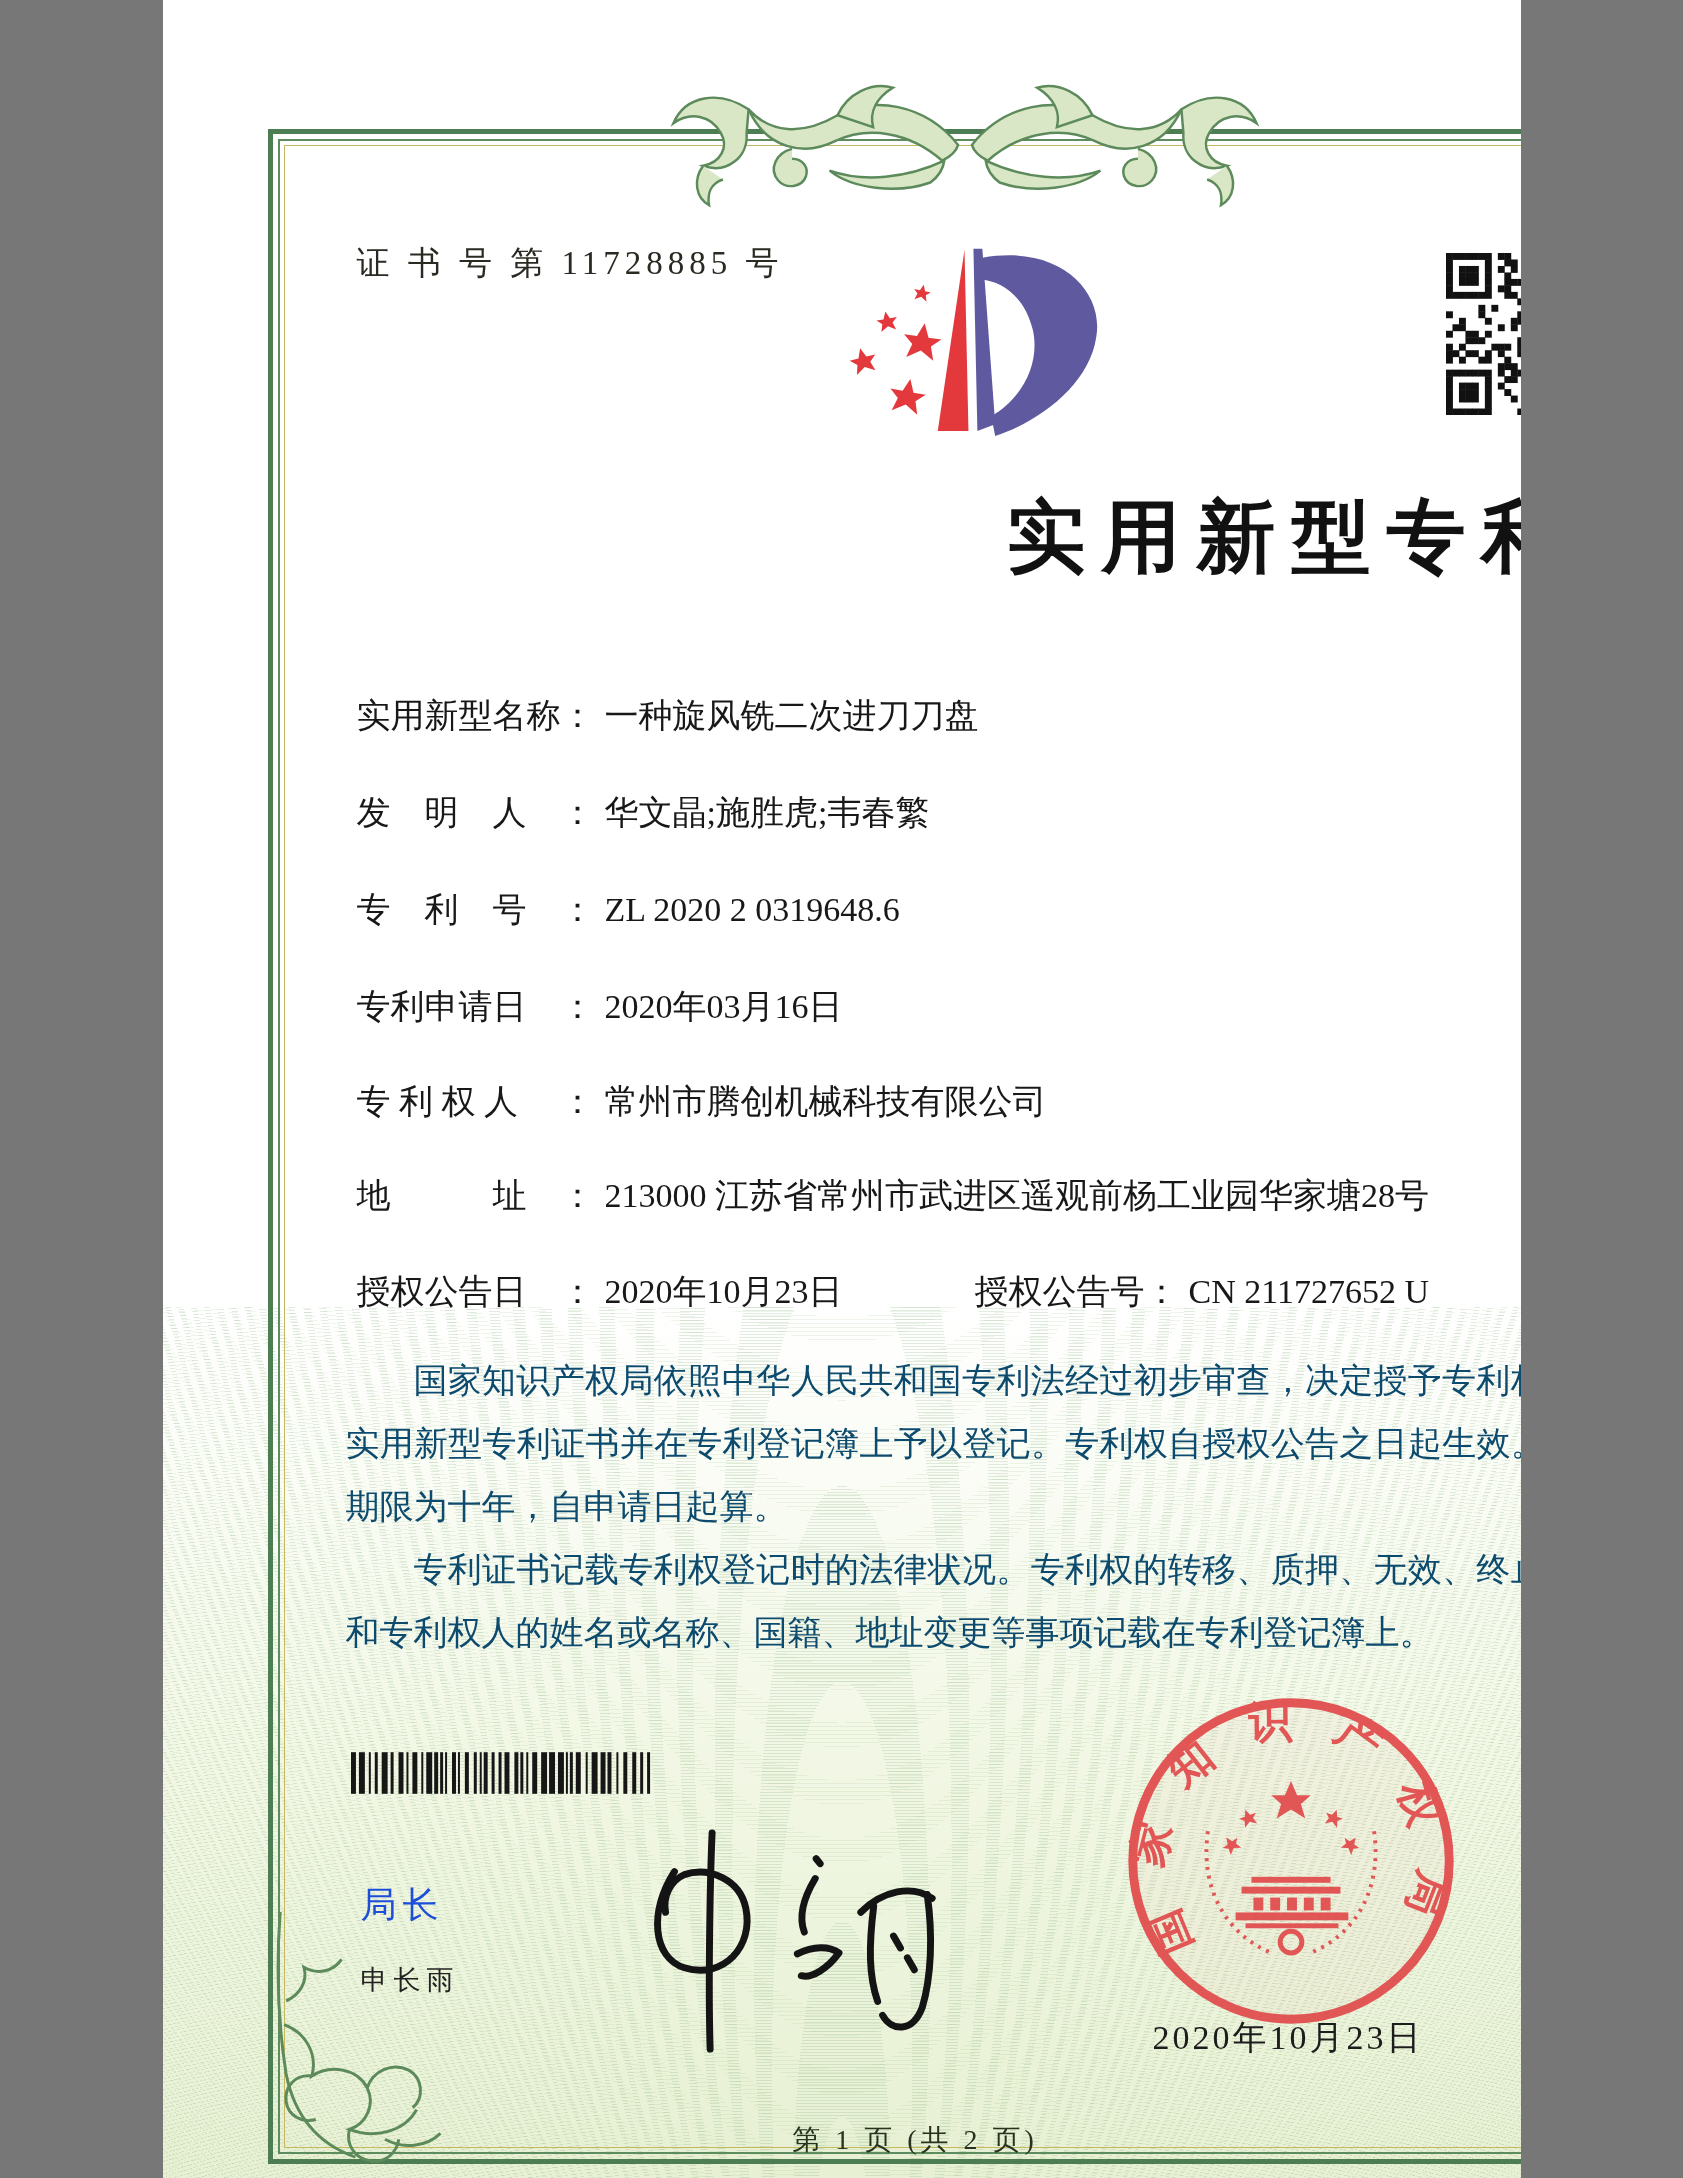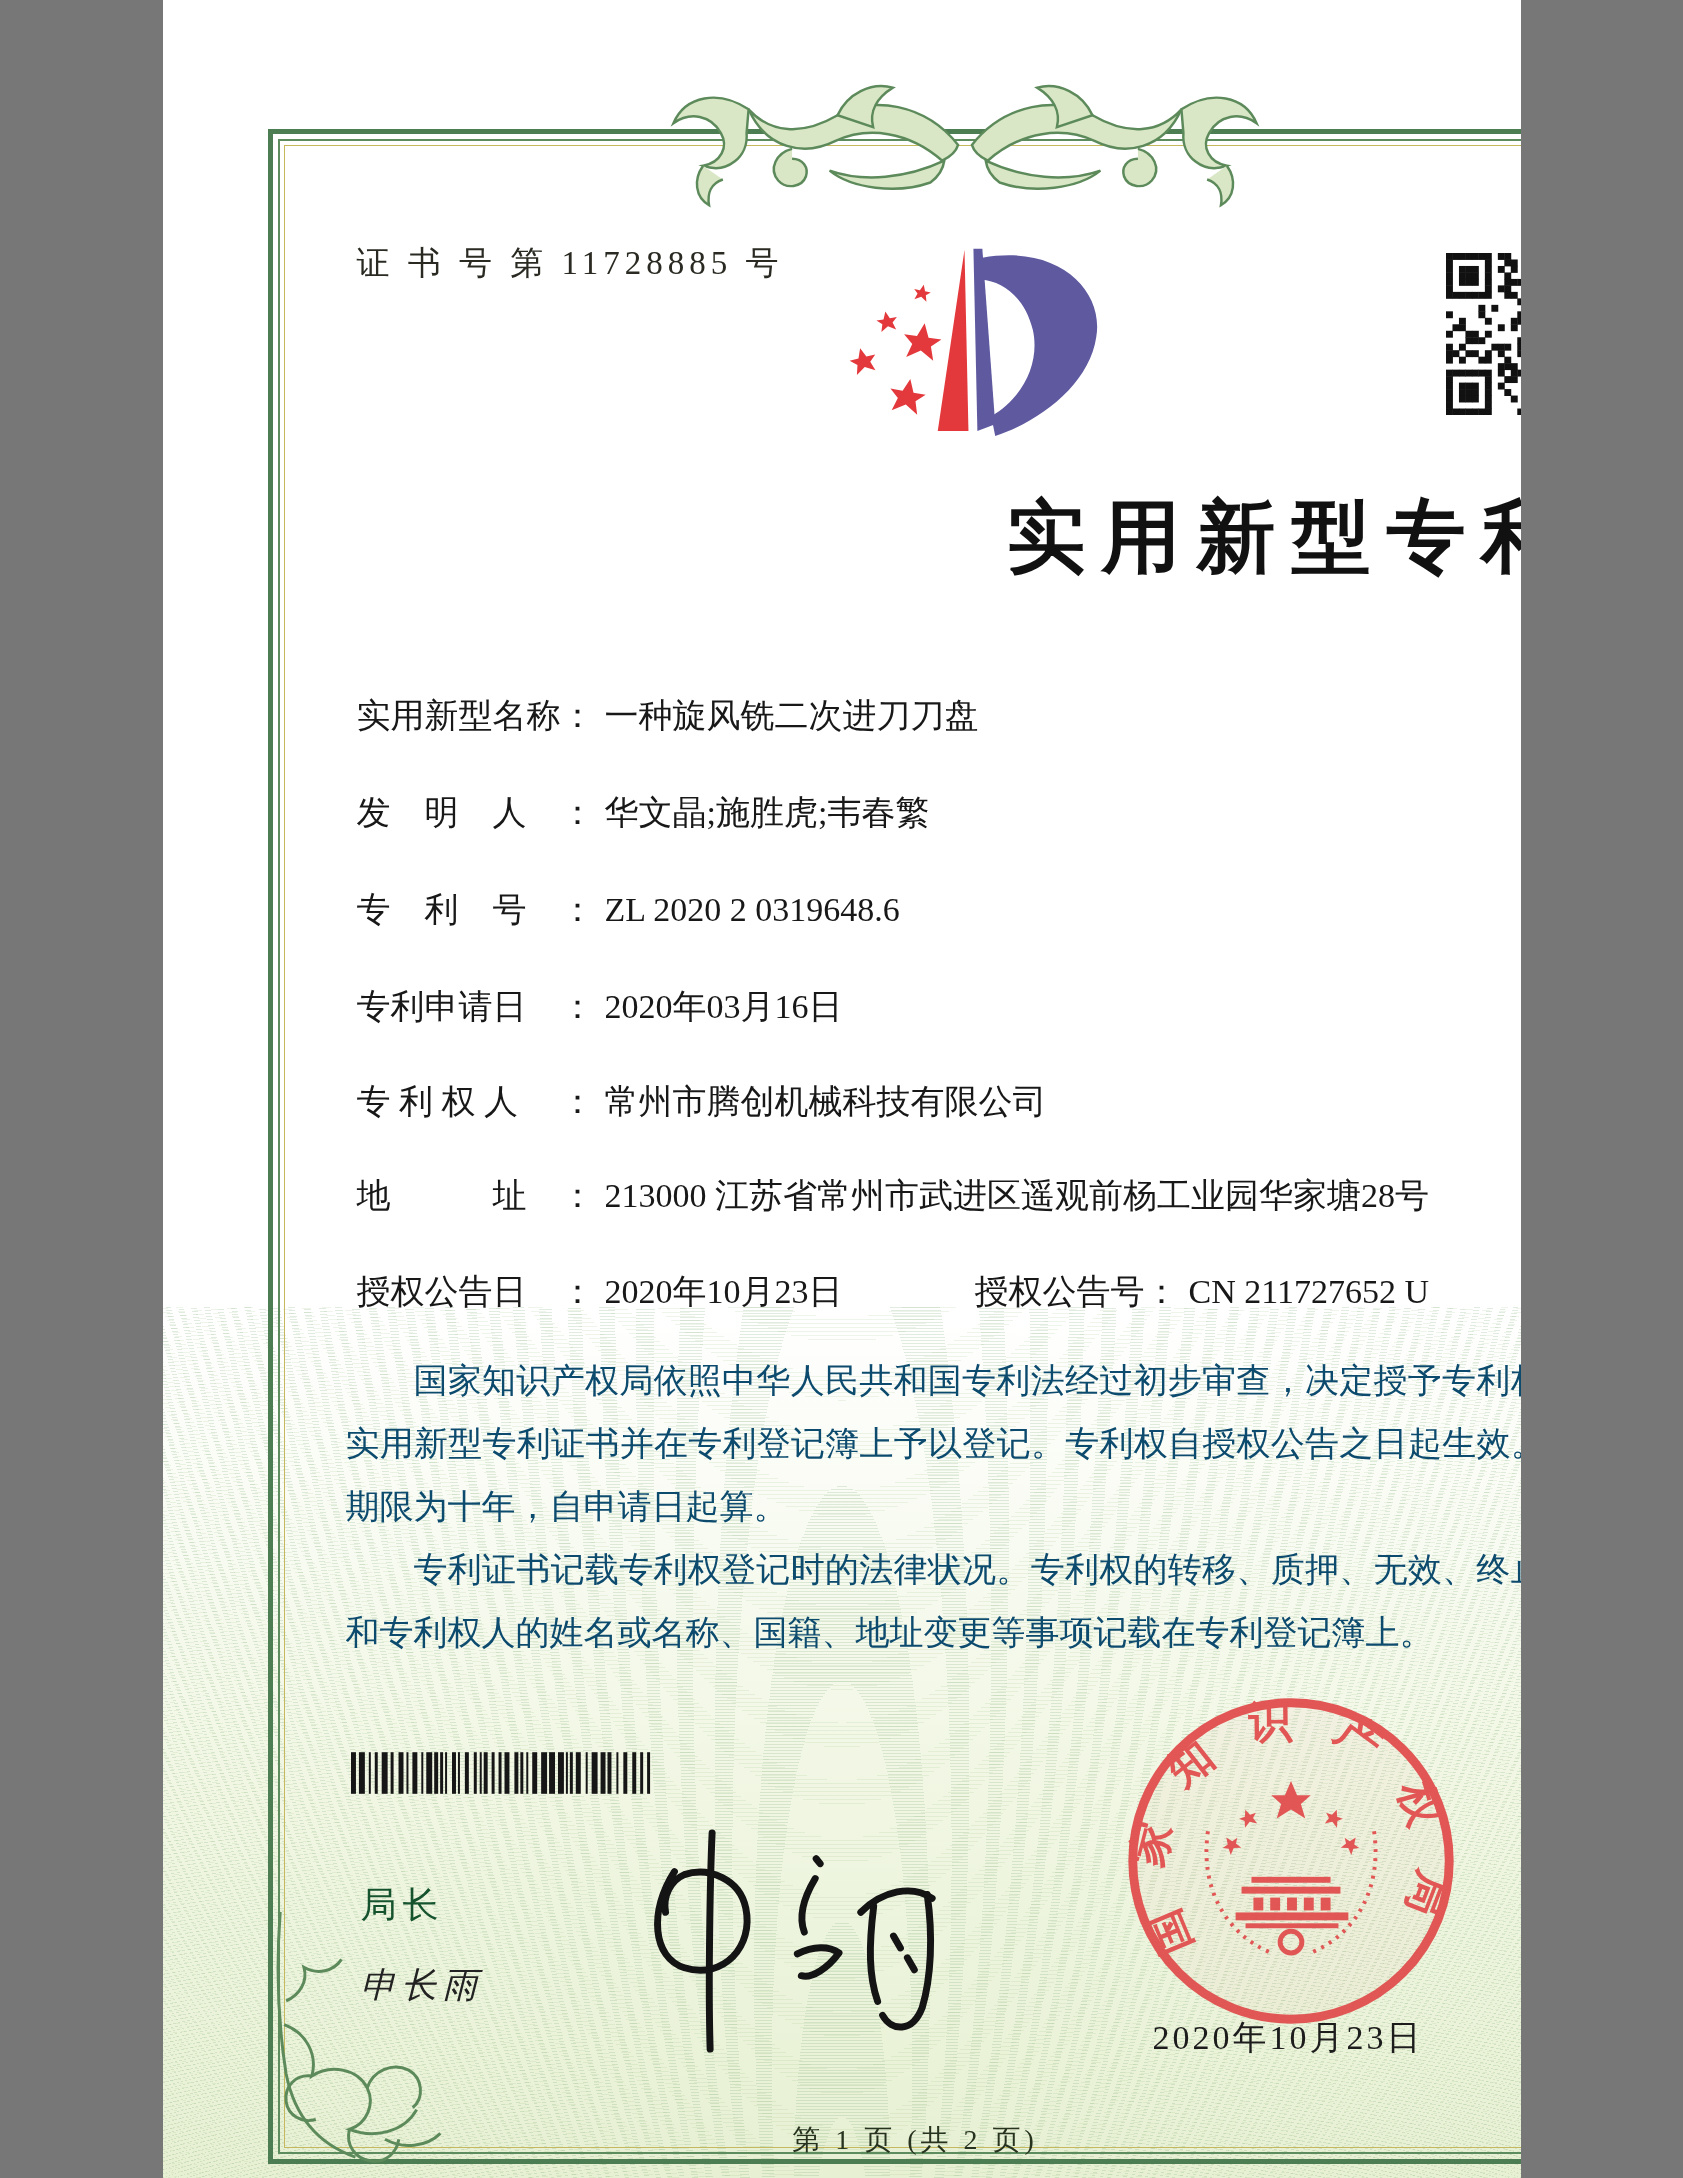--- a/index.html
+++ b/index.html
@@ -47,22 +47,22 @@
   .row .val{display:inline-block;margin-left:10px;}
   .row2{position:absolute;left:812px;font-size:34px;white-space:nowrap;color:#181818;}
   
   .body-text{
     position:absolute;left:183px;top:1349px;width:1302px;
     font-size:34px;line-height:63px;text-align:justify;color:#0c4a6e;
   }
   .body-text p{margin:0;text-indent:2em;}
   
   .barcode-svg{position:absolute;left:188px;top:1752px;}
-  .chief-title{position:absolute;left:198px;top:1881px;font-size:36px;letter-spacing:6px;color:#14532d;}
-  .chief-name{position:absolute;left:198px;top:1962px;font-size:35px;letter-spacing:6px;color:#222;font-style:italic;}
+  .chief-title{position:absolute;left:198px;top:1881px;font-size:36px;letter-spacing:6px;color:#1d4ed8;}
+  .chief-name{position:absolute;left:198px;top:1962px;font-size:27px;letter-spacing:6px;color:#222;}
   .signature-svg{position:absolute;left:450px;top:1817px;}
   .seal-svg{position:absolute;left:950px;top:1683px;}
   .seal-date{position:absolute;left:990px;top:2015px;font-size:34px;letter-spacing:3px;color:#1c1c1c;}
   .footer{
     position:absolute;left:0;width:1505px;top:2121px;text-align:center;
     font-size:28px;letter-spacing:4px;color:#27331f;
   }
 </style>
 </head>
 <body>

